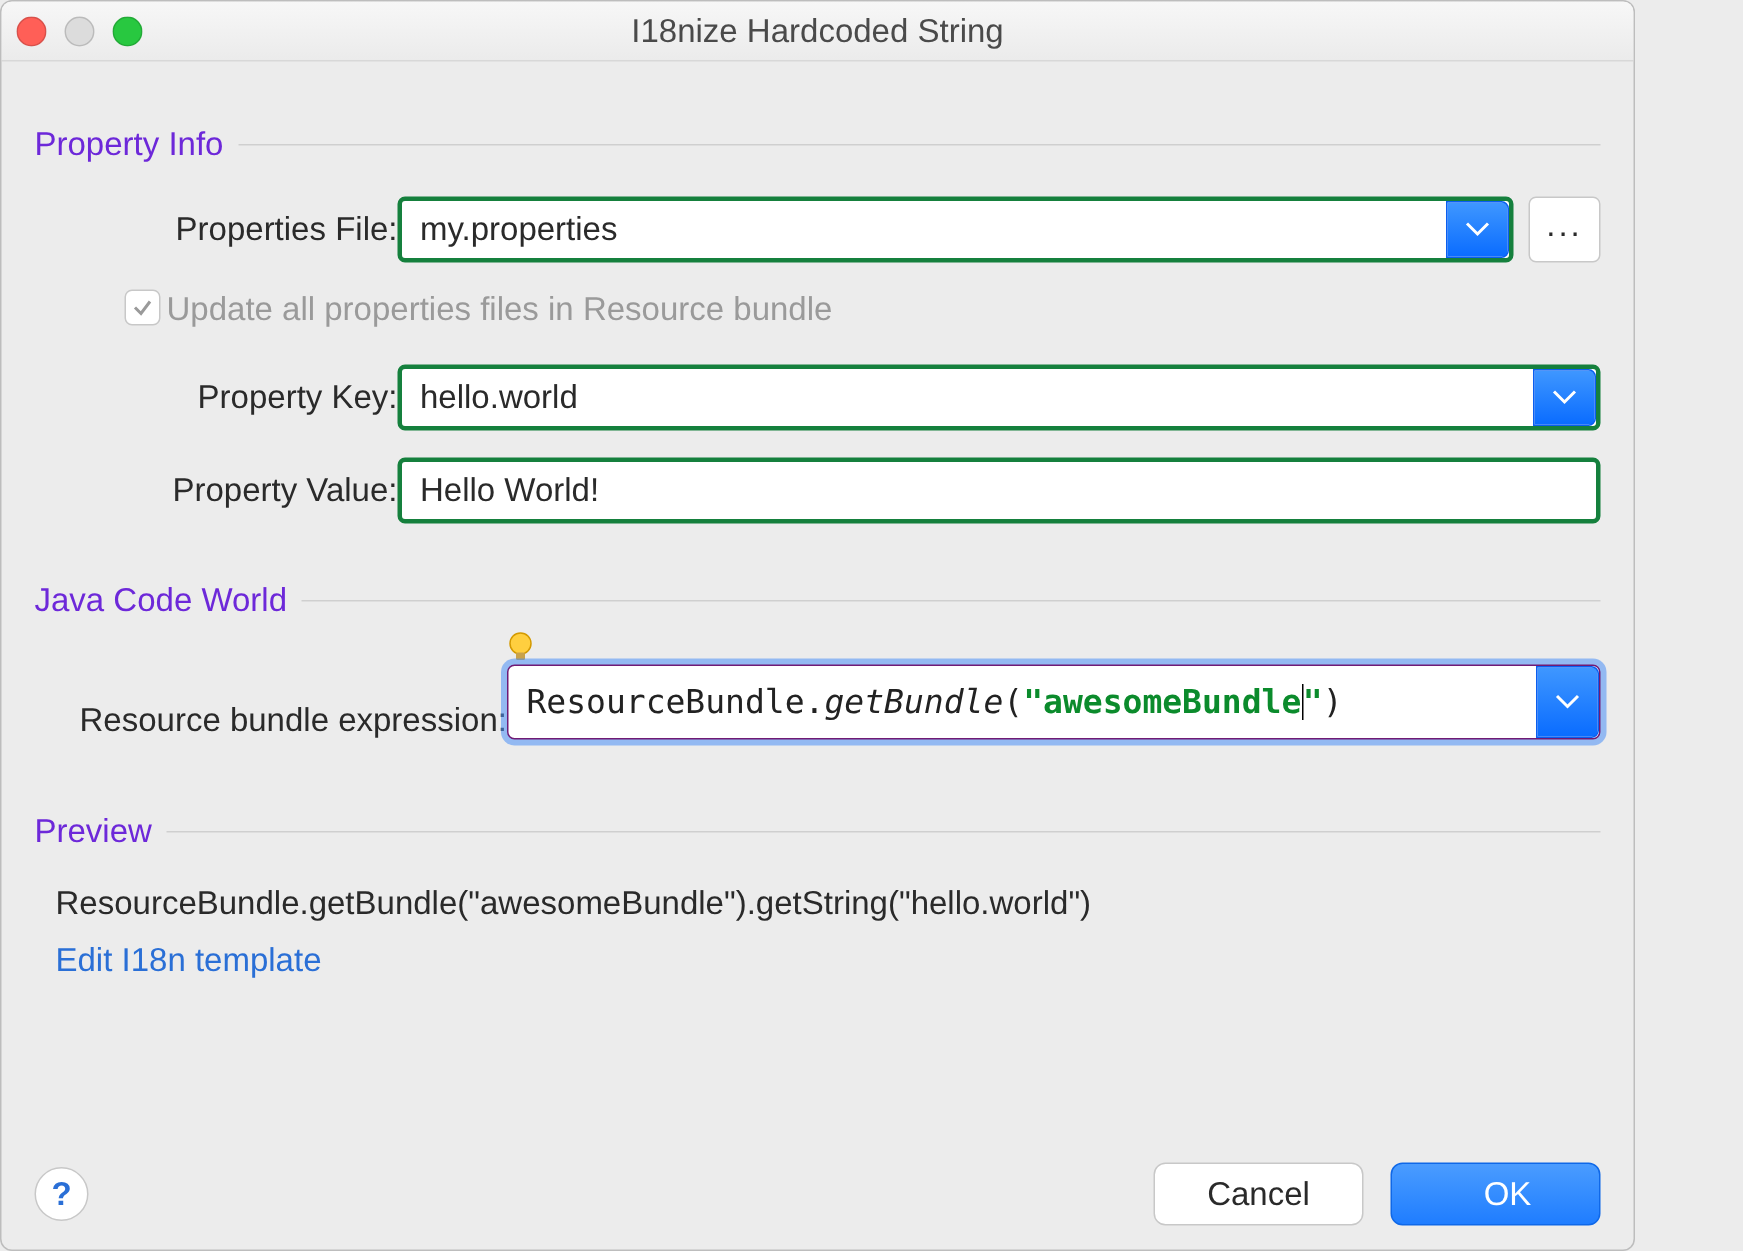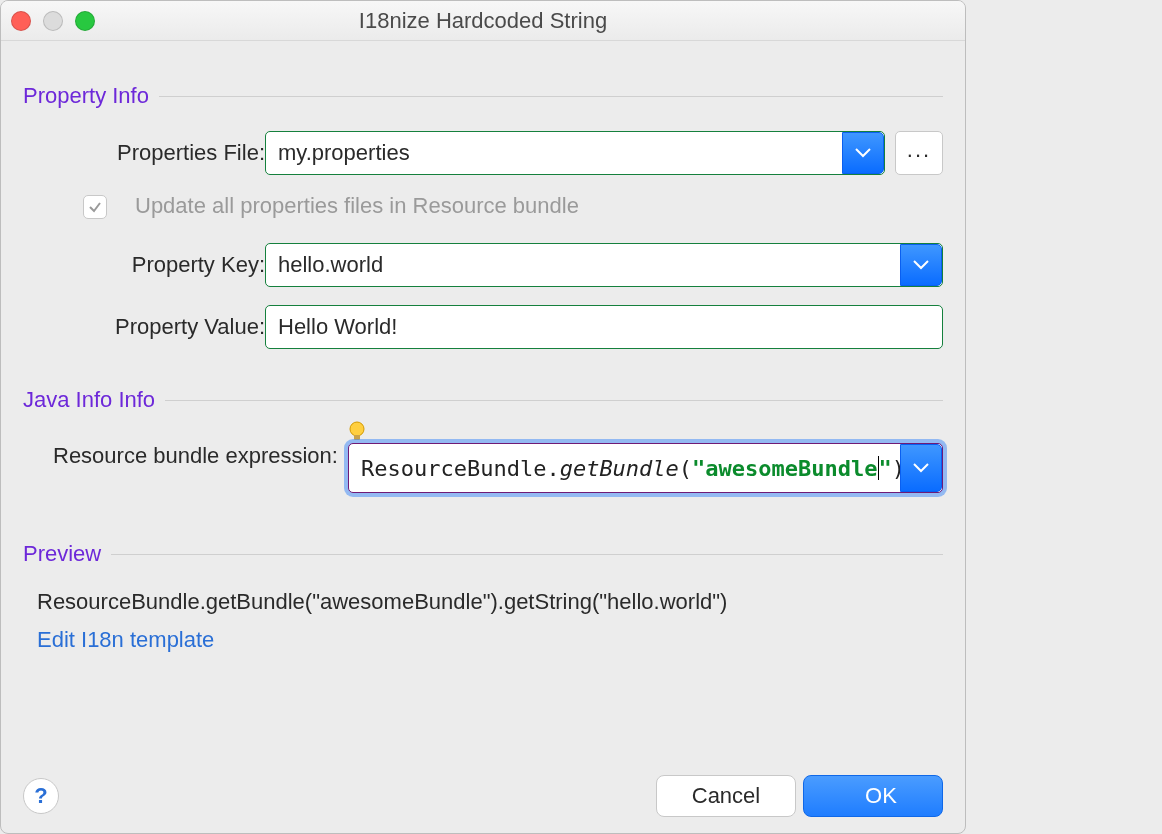--- a/index.html
+++ b/index.html
@@ -6,21 +6,21 @@
   html, body {
     margin: 0; padding: 0;
     width: 1162px; height: 834px;
     font-family: -apple-system, "Helvetica Neue", Arial, sans-serif;
     font-size: 22px;
     background: #ececec;
     color: #2a2a2a;
     -webkit-font-smoothing: antialiased;
   }
   .window {
-    width: 966px; height: 834px;
+    width: 1090px; height: 834px;
     background: #ececec;
     border: 1px solid #bdbdbd;
     border-radius: 8px;
     overflow: hidden;
     position: relative;
   }
   .titlebar {
     height: 40px;
     display: flex;
     align-items: center;
@@ -65,21 +65,21 @@
     color: #2a2a2a;
     white-space: nowrap;
   }
   .form-control-wrap {
     flex: 1;
     display: flex; align-items: center; gap: 10px;
   }
   .combo, .textinput {
     height: 44px;
     background: #fff;
-    border: 1px solid #15803d;
+    border: 3px solid #15803d;
     border-radius: 5px;
     display: flex; align-items: center;
     padding: 0 12px;
     font-size: 22px;
     color: #2a2a2a;
     flex: 1;
     position: relative;
   }
   .combo .value { flex: 1; }
   .combo .chev {
@@ -94,37 +94,36 @@
   .browse-btn {
     height: 44px; width: 48px;
     background: #fff;
     border: 1px solid #c8c8c8;
     border-radius: 5px;
     display: flex; align-items: center; justify-content: center;
     font-size: 22px; letter-spacing: 2px;
     padding-bottom: 6px;
   }
   .checkbox-row {
-    display: flex; align-items: flex-end;
+    display: flex; align-items: flex-start;
     margin: 2px 0 24px 60px;
-    gap: 28px;
+    gap: 4px;
   }
   .checkbox {
     width: 24px; height: 24px;
     border: 1px solid #c8c8c8;
     border-radius: 5px;
     background: #fff;
     display: flex; align-items: center; justify-content: center;
   }
   .checkbox svg { width: 14px; height: 14px; }
   .checkbox-label { color: #9a9a9a; font-size: 22px; }
   .java-row {
-    display: flex; align-items: flex-start;
+    display: flex; align-items: flex-end;
     margin: 30px 0 0 30px;
-    gap: 10px;
     position: relative;
   }
   .java-label { color: #2a2a2a; white-space: nowrap; }
   .expr-box {
     flex: 1;
     height: 50px;
     border: 1px solid #701a75;
     border-radius: 5px;
     background: #ffffff;
     box-shadow: 0 0 0 4px rgba(74,144,247,0.55);
@@ -184,21 +183,21 @@
     display: flex; align-items: center; justify-content: center;
   }
   .footer-spacer { flex: 1; }
   .btn {
     height: 42px;
     min-width: 140px;
     padding: 0 28px;
     border-radius: 8px;
     font-size: 22px;
     display: flex; align-items: center; justify-content: center;
-    margin-left: 7px;
+    margin-left: 18px;
   }
   .btn.secondary {
     background: #fff;
     border: 1px solid #c8c8c8;
     color: #2a2a2a;
   }
   .btn.primary {
     background: linear-gradient(#4a9cff,#1f7dff);
     border: 1px solid #0f68e8;
     color: #fff;
@@ -267,21 +266,21 @@
       <div class="form-label">Property Value:</div>
       <div class="form-control-wrap">
         <div class="textinput">
           <span>Hello World!</span>
         </div>
       </div>
     </div>
 
     
     <div class="section-heading" style="margin-top:38px">
-      <span class="txt">Java Info Info</span>
+      <span class="txt">Java Code World</span>
       <span class="rule"></span>
     </div>
 
     <div class="java-row">
       <div class="java-label">Resource bundle expression:</div>
       <div class="bulb-wrap" style="flex:1; position:relative;">
         <svg class="bulb" viewBox="0 0 22 22">
           <ellipse cx="11" cy="8" rx="7" ry="7" fill="#ffcf3f" stroke="#d49a00" stroke-width="1"></ellipse>
           <rect x="8" y="14" width="6" height="5" rx="1" fill="#c9a24a"></rect>
         </svg>

